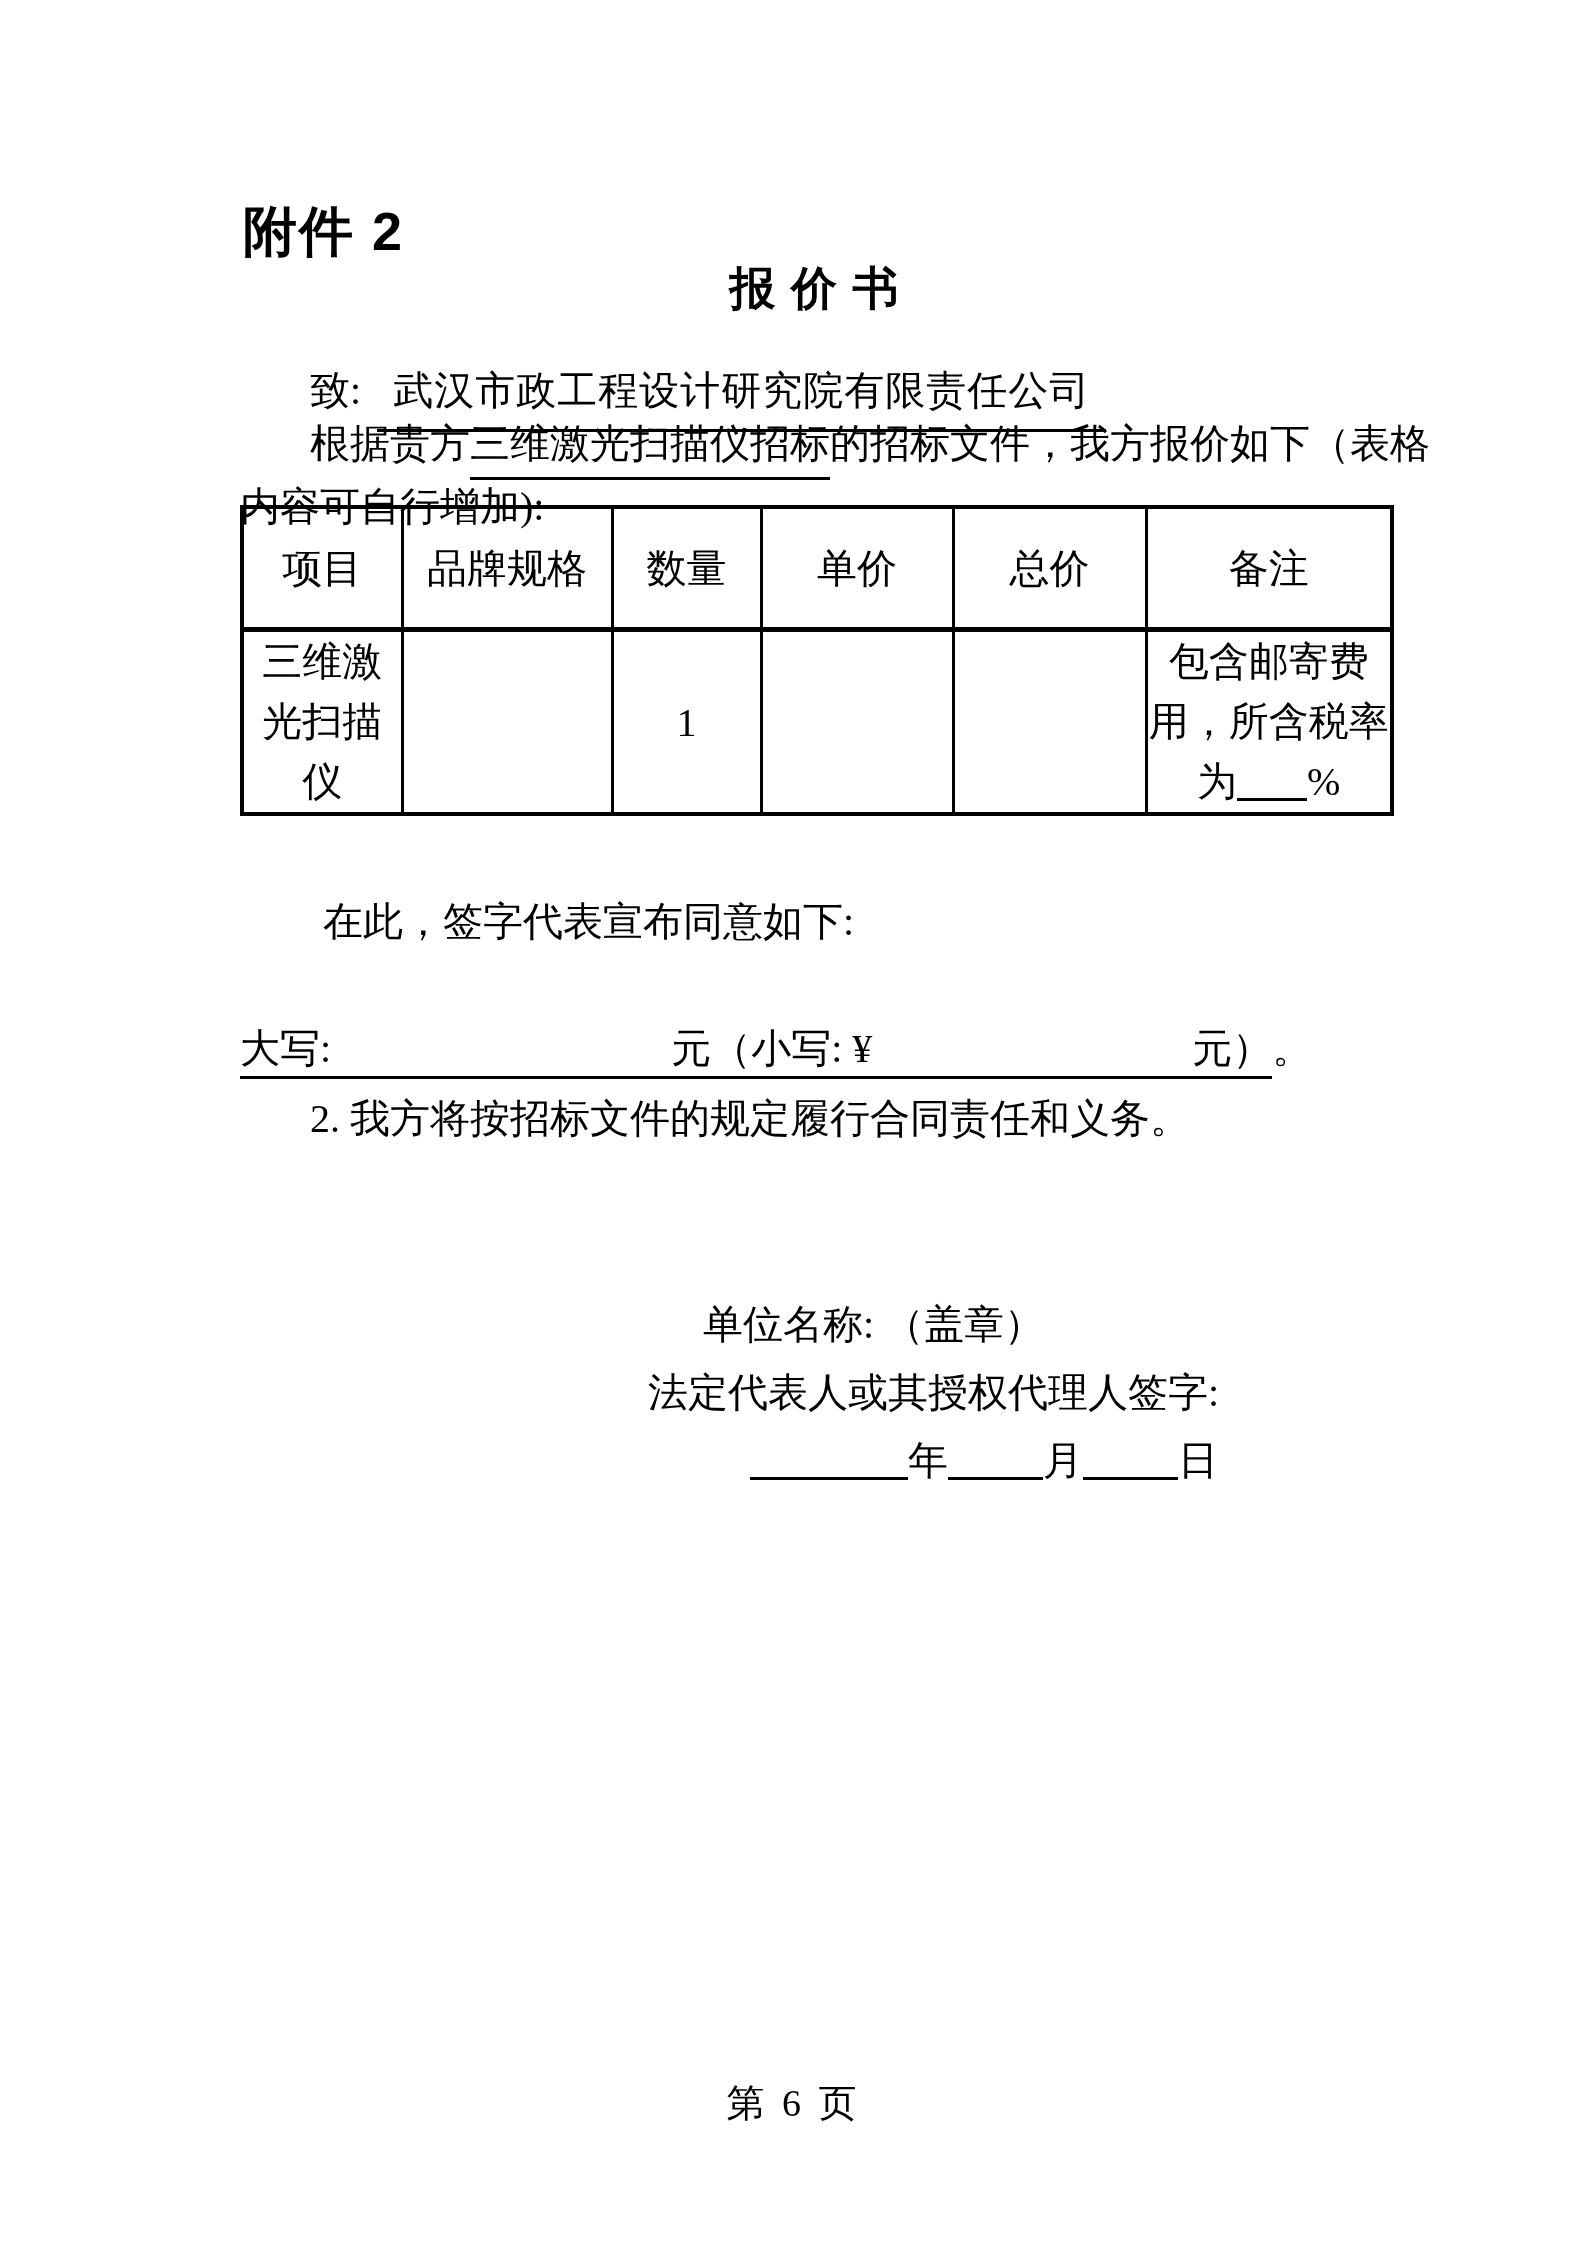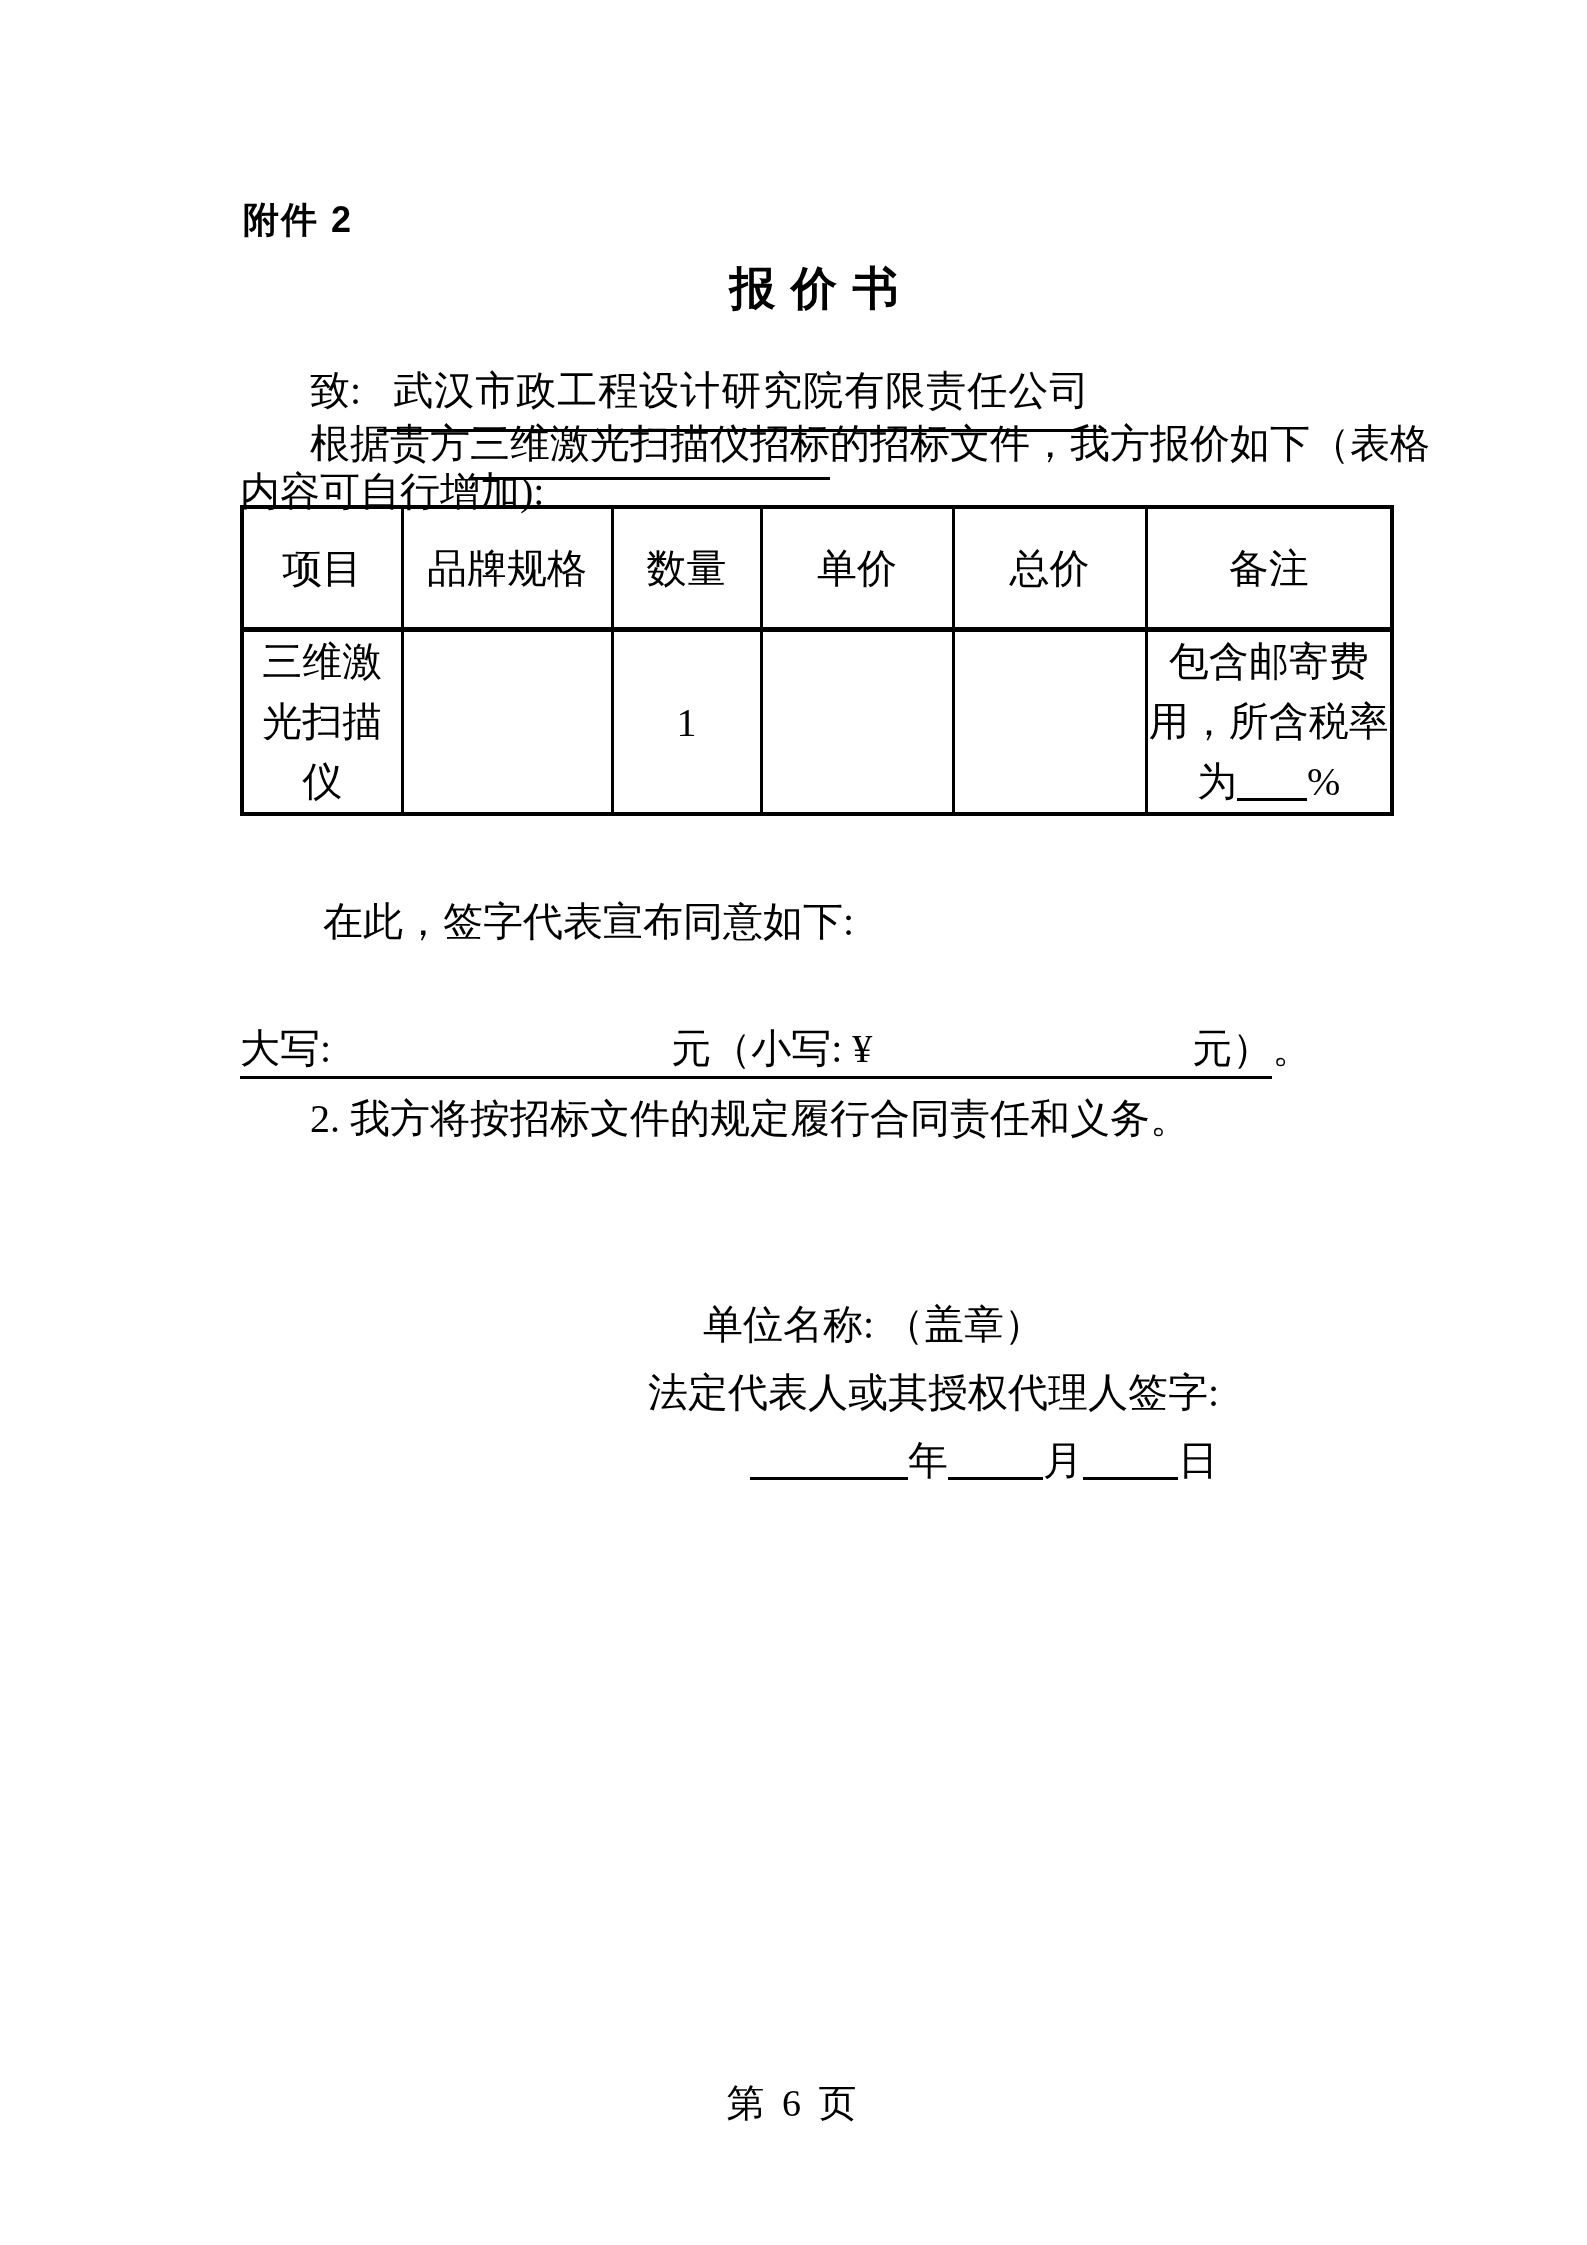--- a/index.html
+++ b/index.html
@@ -7,39 +7,39 @@
     position:relative;
     width:1587px; height:2245px;
     background:#ffffff;
     color:#000;
     font-family:"Liberation Serif","DejaVu Serif",serif;
     overflow:hidden;
   }
   .attachment {
     position:absolute; left:243px; top:196px;
     font-family:"Liberation Sans","DejaVu Sans",sans-serif;
-    font-weight:bold; font-size:36px; letter-spacing:2px;
+    font-weight:bold; font-size:54px; letter-spacing:2px;
   }
   .doc-title {
     position:absolute; left:240px; top:258px; width:1150px;
     text-align:center; font-size:46px; font-weight:bold;
     letter-spacing:2px;
   }
   .line {
     position:absolute; font-size:40px; line-height:1.25;
     white-space:nowrap;
   }
   .salutation { left:310px; top:366px; }
   .recipient {
     margin-left:16px; padding:0 16px 16px 16px;
     border-bottom:3px solid #000; letter-spacing:1px;
   }
   .intro1 { left:310px; top:419px; }
   .uline2 { border-bottom:3px solid #000; padding-bottom:11px; }
-  .intro2 { left:240px; top:467px;font-family:Liberation Serif, serif; }
+  .intro2 { left:240px; top:482px;font-family:Liberation Serif, serif; }
 
   .quote-table {
     position:absolute; left:240px; top:505px; width:1150px;
     border-collapse:collapse; table-layout:fixed;
     font-size:40px;
   }
   .quote-table th, .quote-table td {
     border:3px solid #000; text-align:center; vertical-align:middle;
     font-weight:normal; padding:0; overflow:hidden;
   }

